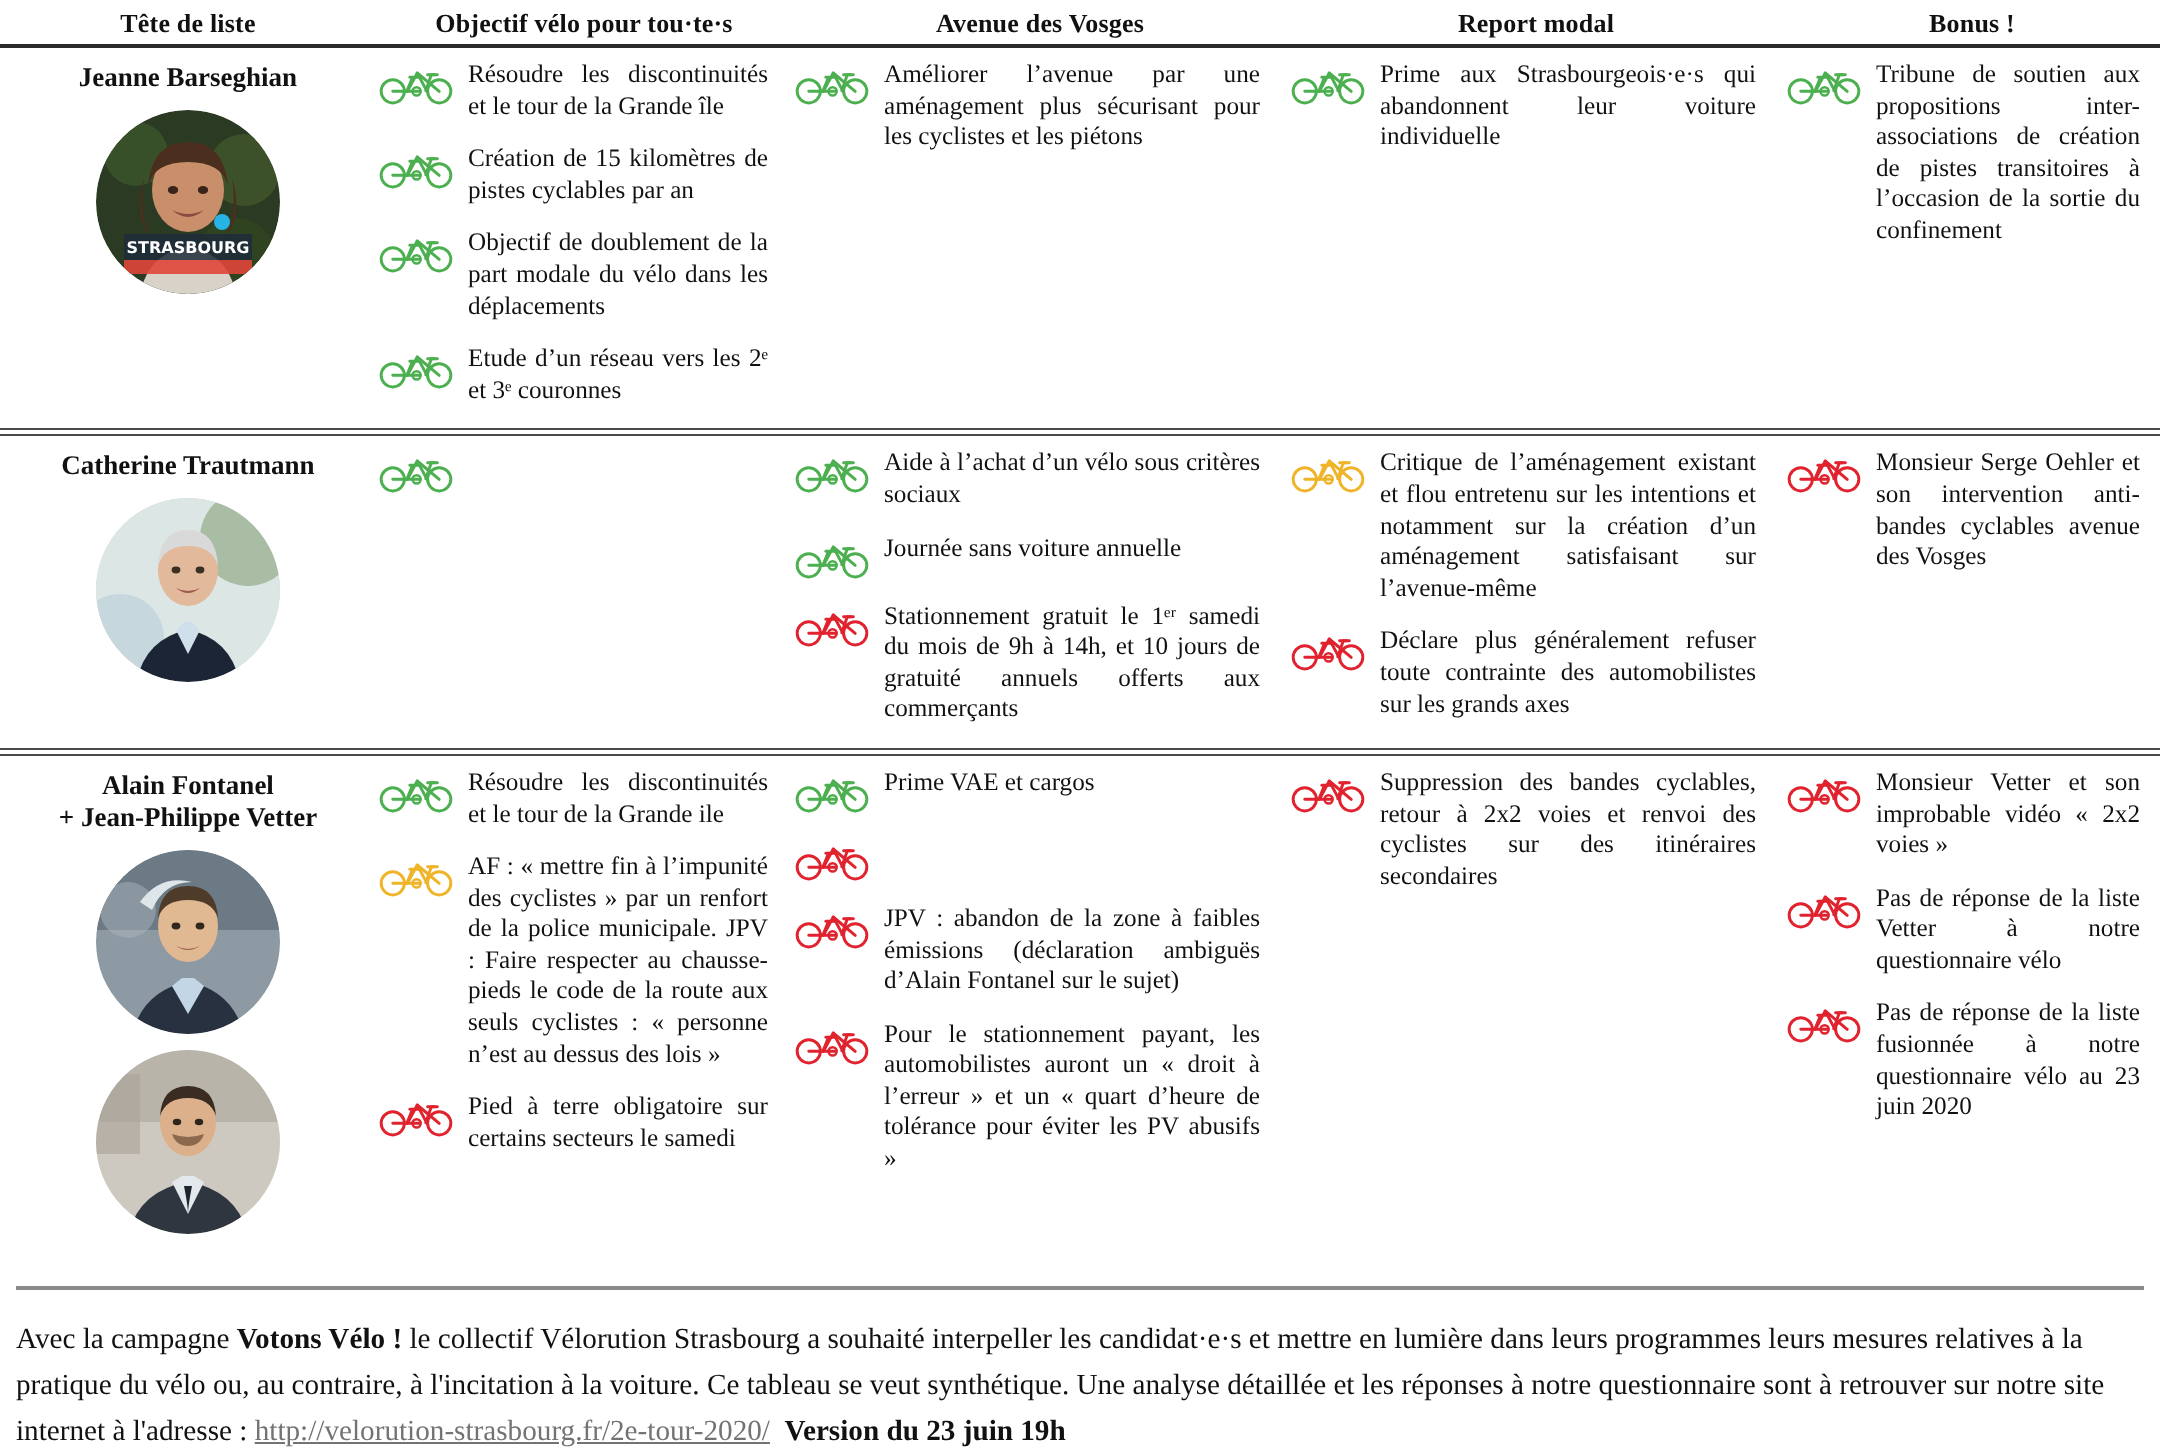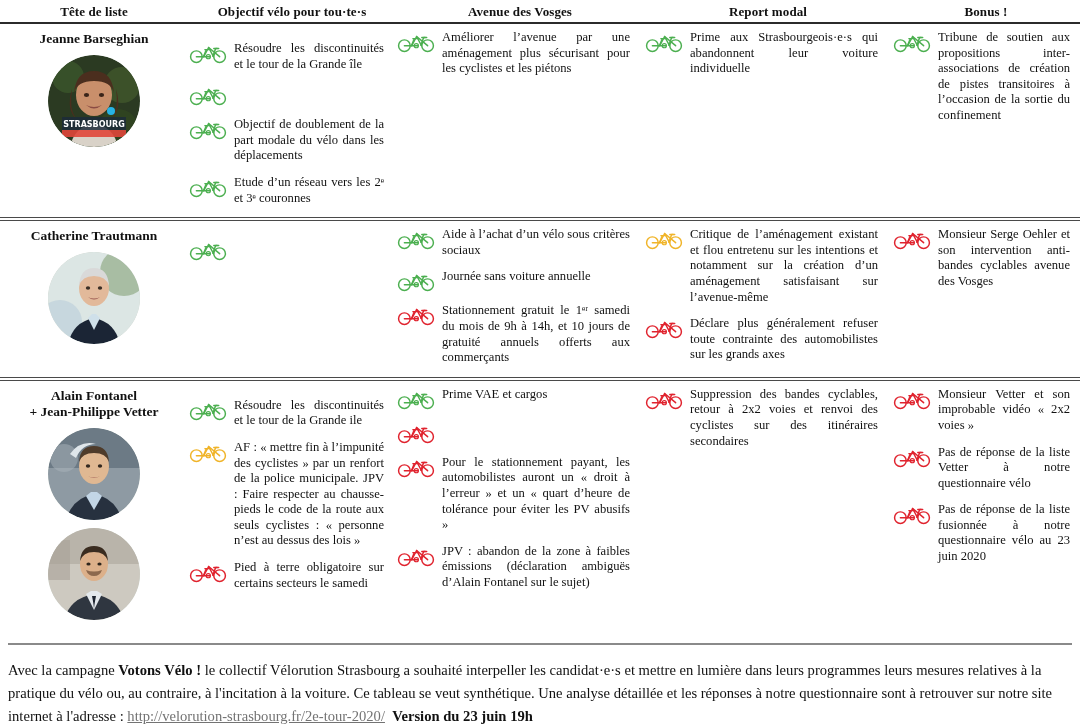--- a/index.html
+++ b/index.html
@@ -71,21 +71,21 @@
   .item .bike svg { display: block; width: 40px; height: 22px; }
   .item .txt {
     flex: 1 1 auto;
     font-size: 12.6px;
     line-height: 15.6px;
     text-align: justify;
     text-justify: inter-word;
     hyphens: none;
   }
   
-  .c-obj .items   { padding-right: 12px; margin-top: 11px; }
+  .c-obj .items   { padding-right: 12px; }
   .c-report .items{ padding-right: 14px; }
   .c-avenue .items{ padding-right: 14px; }
   .c-bonus .items { padding-right: 10px; }
 
   
   .footer {
     position: absolute;
     left: 0; right: 0;
     bottom: 0;
     padding: 0 8px;
@@ -181,20 +181,21 @@
       <path d="M25 24 L35 24"></path>
       <path d="M33 9 L51 24"></path>
       <path d="M24.5 24 L29 13"></path>
       <path d="M27 12.5 L36 12.5"></path>
       <path d="M40 23.5 L44.5 10.5 L49.5 10.5"></path>
       <path d="M41.5 10.5 L47 10.5"></path>
       <circle cx="32.5" cy="24" r="3.4" stroke-width="2"></circle>
     </g>
   </svg>
               </span>
+              <span class="txt">Création de 15 kilomètres de pistes cyclables par an</span>
             </div>
             <div class="item">
               <span class="bike">
                 <svg viewBox="0 0 64 36" xmlns="http://www.w3.org/2000/svg" aria-hidden="true">
     <g fill="none" stroke="#4caf50" stroke-width="2.4" stroke-linecap="round" stroke-linejoin="round">
       <circle cx="13" cy="24" r="9.5"></circle>
       <circle cx="51" cy="24" r="9.5"></circle>
       <path d="M13 24 L25 24 L33 9 L41 24"></path>
       <path d="M25 24 L35 24"></path>
       <path d="M33 9 L51 24"></path>
@@ -642,40 +643,40 @@
       <path d="M25 24 L35 24"></path>
       <path d="M33 9 L51 24"></path>
       <path d="M24.5 24 L29 13"></path>
       <path d="M27 12.5 L36 12.5"></path>
       <path d="M40 23.5 L44.5 10.5 L49.5 10.5"></path>
       <path d="M41.5 10.5 L47 10.5"></path>
       <circle cx="32.5" cy="24" r="3.4" stroke-width="2"></circle>
     </g>
   </svg>
               </span>
+              <span class="txt">JPV : abandon de la zone à faibles émissions (déclaration ambiguës d’Alain Fontanel sur le sujet)</span>
+            </div>
+            <div class="item">
+              <span class="bike">
+                <svg viewBox="0 0 64 36" xmlns="http://www.w3.org/2000/svg" aria-hidden="true">
+    <g fill="none" stroke="#e0232e" stroke-width="2.4" stroke-linecap="round" stroke-linejoin="round">
+      <circle cx="13" cy="24" r="9.5"></circle>
+      <circle cx="51" cy="24" r="9.5"></circle>
+      <path d="M13 24 L25 24 L33 9 L41 24"></path>
+      <path d="M25 24 L35 24"></path>
+      <path d="M33 9 L51 24"></path>
+      <path d="M24.5 24 L29 13"></path>
+      <path d="M27 12.5 L36 12.5"></path>
+      <path d="M40 23.5 L44.5 10.5 L49.5 10.5"></path>
+      <path d="M41.5 10.5 L47 10.5"></path>
+      <circle cx="32.5" cy="24" r="3.4" stroke-width="2"></circle>
+    </g>
+  </svg>
+              </span>
               <span class="txt">Pour le stationnement payant, les automobilistes auront un « droit à l’erreur » et un « quart d’heure de tolérance pour éviter les PV abusifs »</span>
-            </div>
-            <div class="item">
-              <span class="bike">
-                <svg viewBox="0 0 64 36" xmlns="http://www.w3.org/2000/svg" aria-hidden="true">
-    <g fill="none" stroke="#e0232e" stroke-width="2.4" stroke-linecap="round" stroke-linejoin="round">
-      <circle cx="13" cy="24" r="9.5"></circle>
-      <circle cx="51" cy="24" r="9.5"></circle>
-      <path d="M13 24 L25 24 L33 9 L41 24"></path>
-      <path d="M25 24 L35 24"></path>
-      <path d="M33 9 L51 24"></path>
-      <path d="M24.5 24 L29 13"></path>
-      <path d="M27 12.5 L36 12.5"></path>
-      <path d="M40 23.5 L44.5 10.5 L49.5 10.5"></path>
-      <path d="M41.5 10.5 L47 10.5"></path>
-      <circle cx="32.5" cy="24" r="3.4" stroke-width="2"></circle>
-    </g>
-  </svg>
-              </span>
-              <span class="txt">JPV : abandon de la zone à faibles émissions (déclaration ambiguës d’Alain Fontanel sur le sujet)</span>
             </div>
           </div>
         </div>
         <div class="col c-avenue">
           <div class="items">
             <div class="item">
               <span class="bike">
                 <svg viewBox="0 0 64 36" xmlns="http://www.w3.org/2000/svg" aria-hidden="true">
     <g fill="none" stroke="#e0232e" stroke-width="2.4" stroke-linecap="round" stroke-linejoin="round">
       <circle cx="13" cy="24" r="9.5"></circle>

